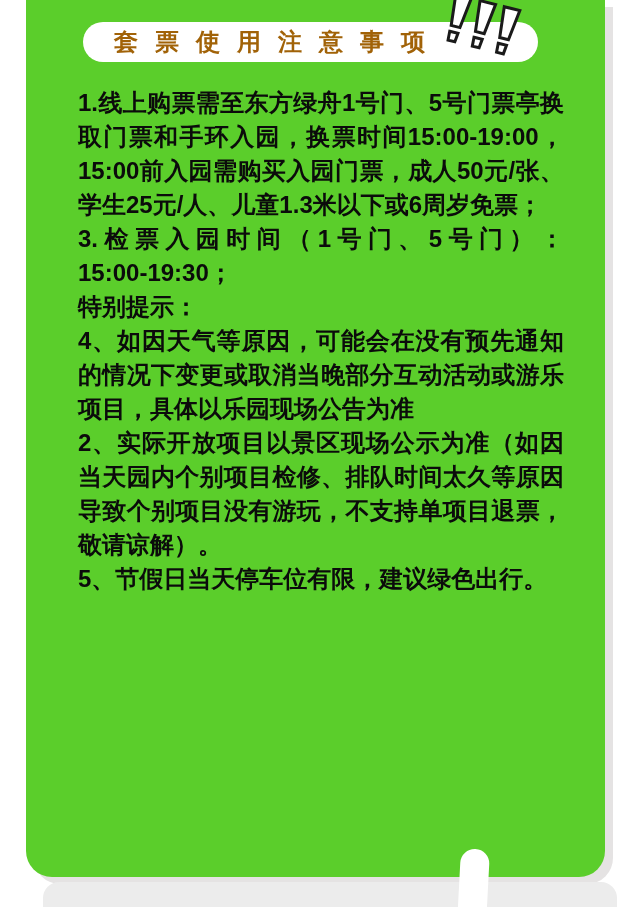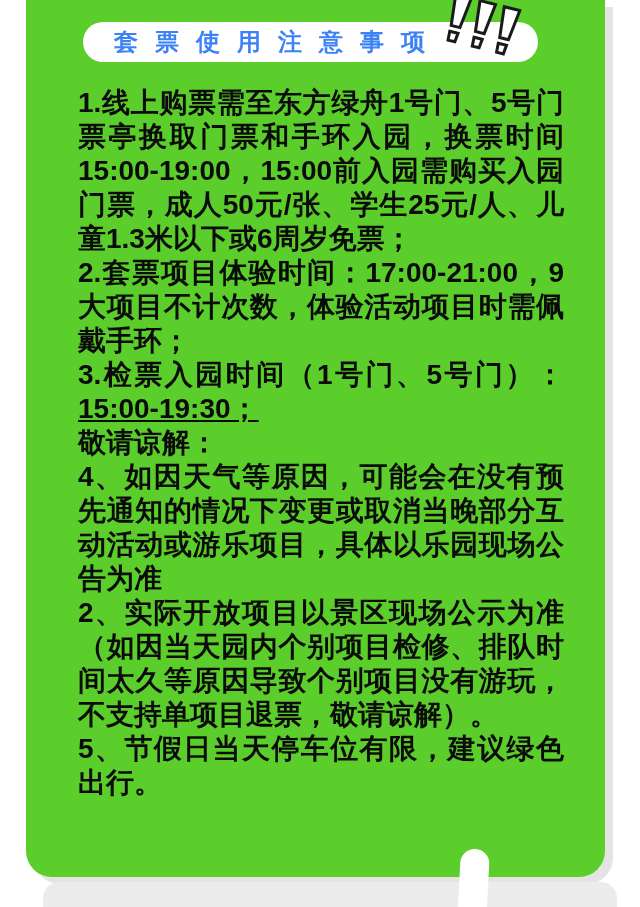--- a/index.html
+++ b/index.html
@@ -38,55 +38,55 @@
     background: #ffffff;
     border-radius: 20px;
   }
   .title-text {
     display: block;
     padding-left: 31px;
     font-size: 24px;
     font-weight: 700;
     letter-spacing: 17px;
     line-height: 40px;
-    color: #3b82f6;
+    color: #a16207;
     white-space: nowrap;
   }
   
   .warn-icon {
     position: absolute;
     left: 414px;
     top: 0;
     width: 84px;
     height: 64px;
     overflow: visible;
   }
   
   .content {
     position: absolute;
     left: 52px;
     top: 86px;
     width: 486px;
     color: #0B0B0B;
-    font-size: 28px;
+    font-size: 24px;
     font-weight: 700;
     line-height: 34px;
     text-align: justify;
   }
   .content p { margin: 0; }
   .n1 { margin-bottom: 10px; }
   .n2 { margin-bottom: 30px; }
   .n3 { margin-bottom: 20px; }
   .n4 { margin-bottom: 18px; }
   .stretch {
     display: block;
     text-align: justify;
     text-align-last: justify;
   }
-  .line2 { display: block; text-decoration: underline; }
+  .line2 { display: block; }
   
   .next-card {
     position: absolute;
     left: 43px;
     top: 882px;
     width: 574px;
     height: 25px;
     background: #ECECEC;
     border-radius: 16px 16px 0 0;
   }
@@ -121,29 +121,28 @@
         <polygon points="33,2 49,2 45,33 36,33"></polygon>
         <polygon points="36,39 44.5,39 43.5,48 36.5,48"></polygon>
         <polygon points="58,2 74,2 70,33 61,33"></polygon>
         <polygon points="61,39 69.5,39 68.5,48 61.5,48"></polygon>
       </g>
     </svg>
 
     <div class="content">
       <p class="n1">1.线上购票需至东方绿舟1号门、5号门票亭换取门票和手环入园，换票时间15:00-19:00，15:00前入园需购买入园门票，成人50元/张、学生25元/人、儿童1.3米以下或6周岁免票；</p>
 
-      <p class="n2">2.套票项目体验时间：17:00-21:00，9大项目不计次数，体验活动项目时需佩戴手环；</p>
 
       <p class="n3">
         <span class="stretch">3.检票入园时间（1号门、5号门）：</span>
         <span class="line2">15:00-19:30；</span>
       </p>
 
 
-      <p class="tips-heading">敬请谅解：</p>
+      <p class="tips-heading">特别提示：</p>
 
       <p class="tip">4、如因天气等原因，可能会在没有预先通知的情况下变更或取消当晚部分互动活动或游乐项目，具体以乐园现场公告为准</p>
 
       <p class="tip">2、实际开放项目以景区现场公示为准（如因当天园内个别项目检修、排队时间太久等原因导致个别项目没有游玩，不支持单项目退票，敬请谅解）。</p>
 
       <p class="tip">5、节假日当天停车位有限，建议绿色出行。</p>
     </div>
 
   </div>
 

